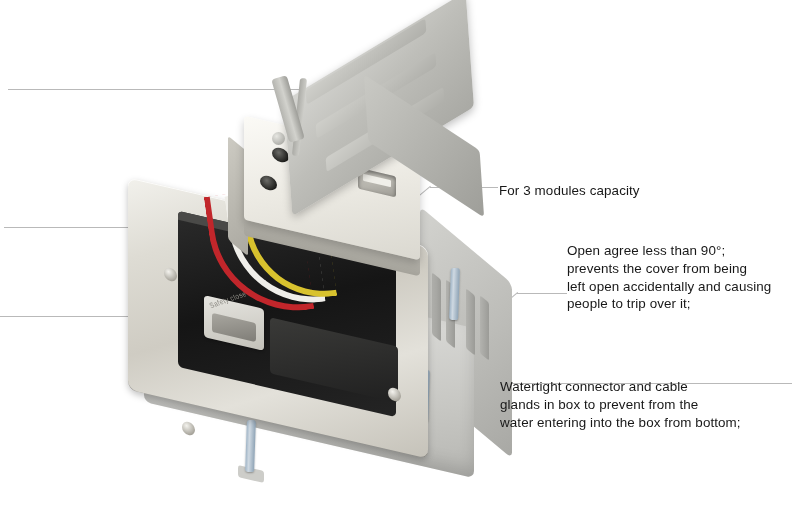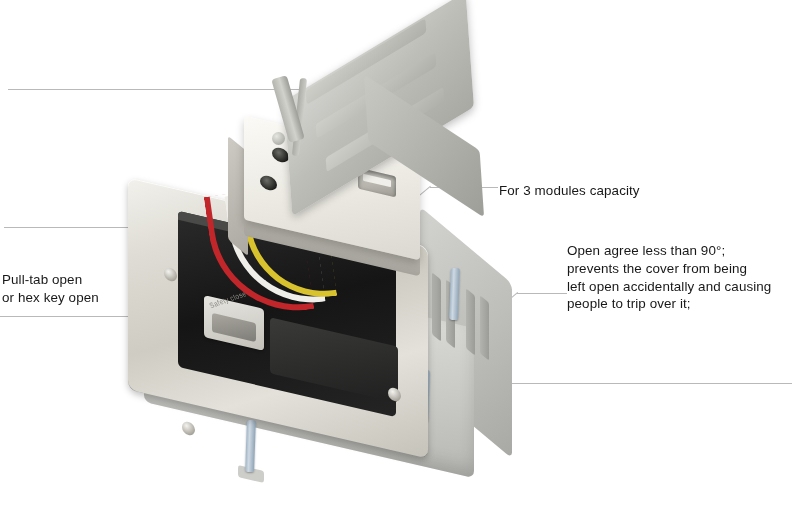--- a/index.html
+++ b/index.html
@@ -249,21 +249,22 @@
     <div class="lid"></div>
     <div class="lid-rib lr1"></div>
     <div class="lid-rib lr2"></div>
     <div class="lid-rib lr3"></div>
     <div class="lid-edge"></div>
     <div class="strut"></div>
     <div class="hinge"></div>
     <div class="hinge-pin"></div>
   </div>
 
-  <div class="callout c3">Pull-tab open
-or hex key open</div>
   <div class="callout c4">For 3 modules capacity</div>
   <div class="callout c5">Open agree less than 90°;
 prevents the cover from being
 left open accidentally and causing
 people to trip over it;</div>
+  <div class="callout c6">Watertight connector and cable
+glands in box to prevent from the
+water entering into the box from bottom;</div>
 
 </div>
 
 </body></html>

